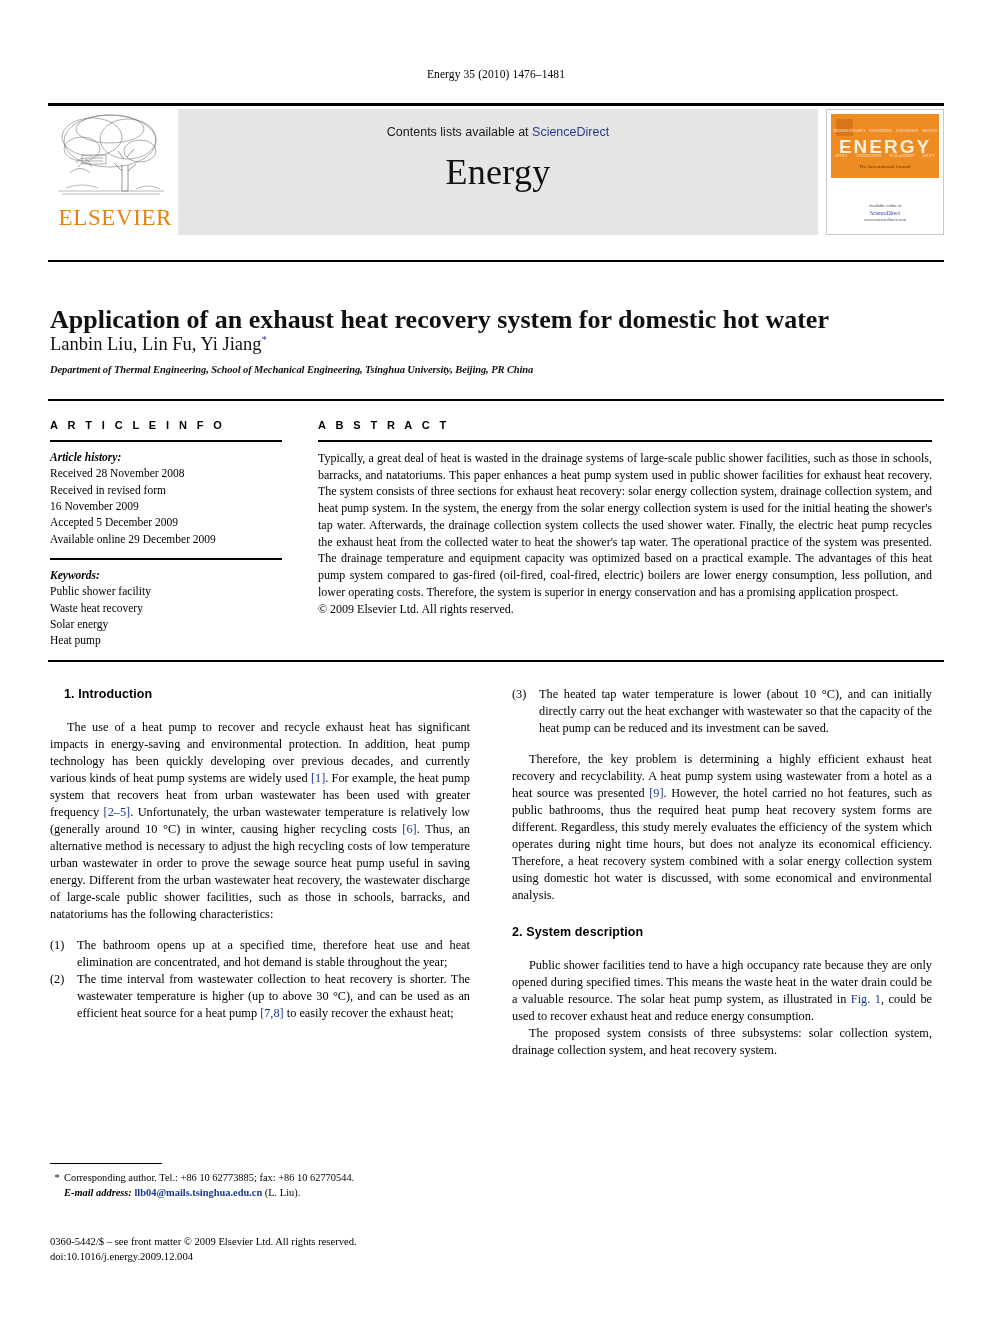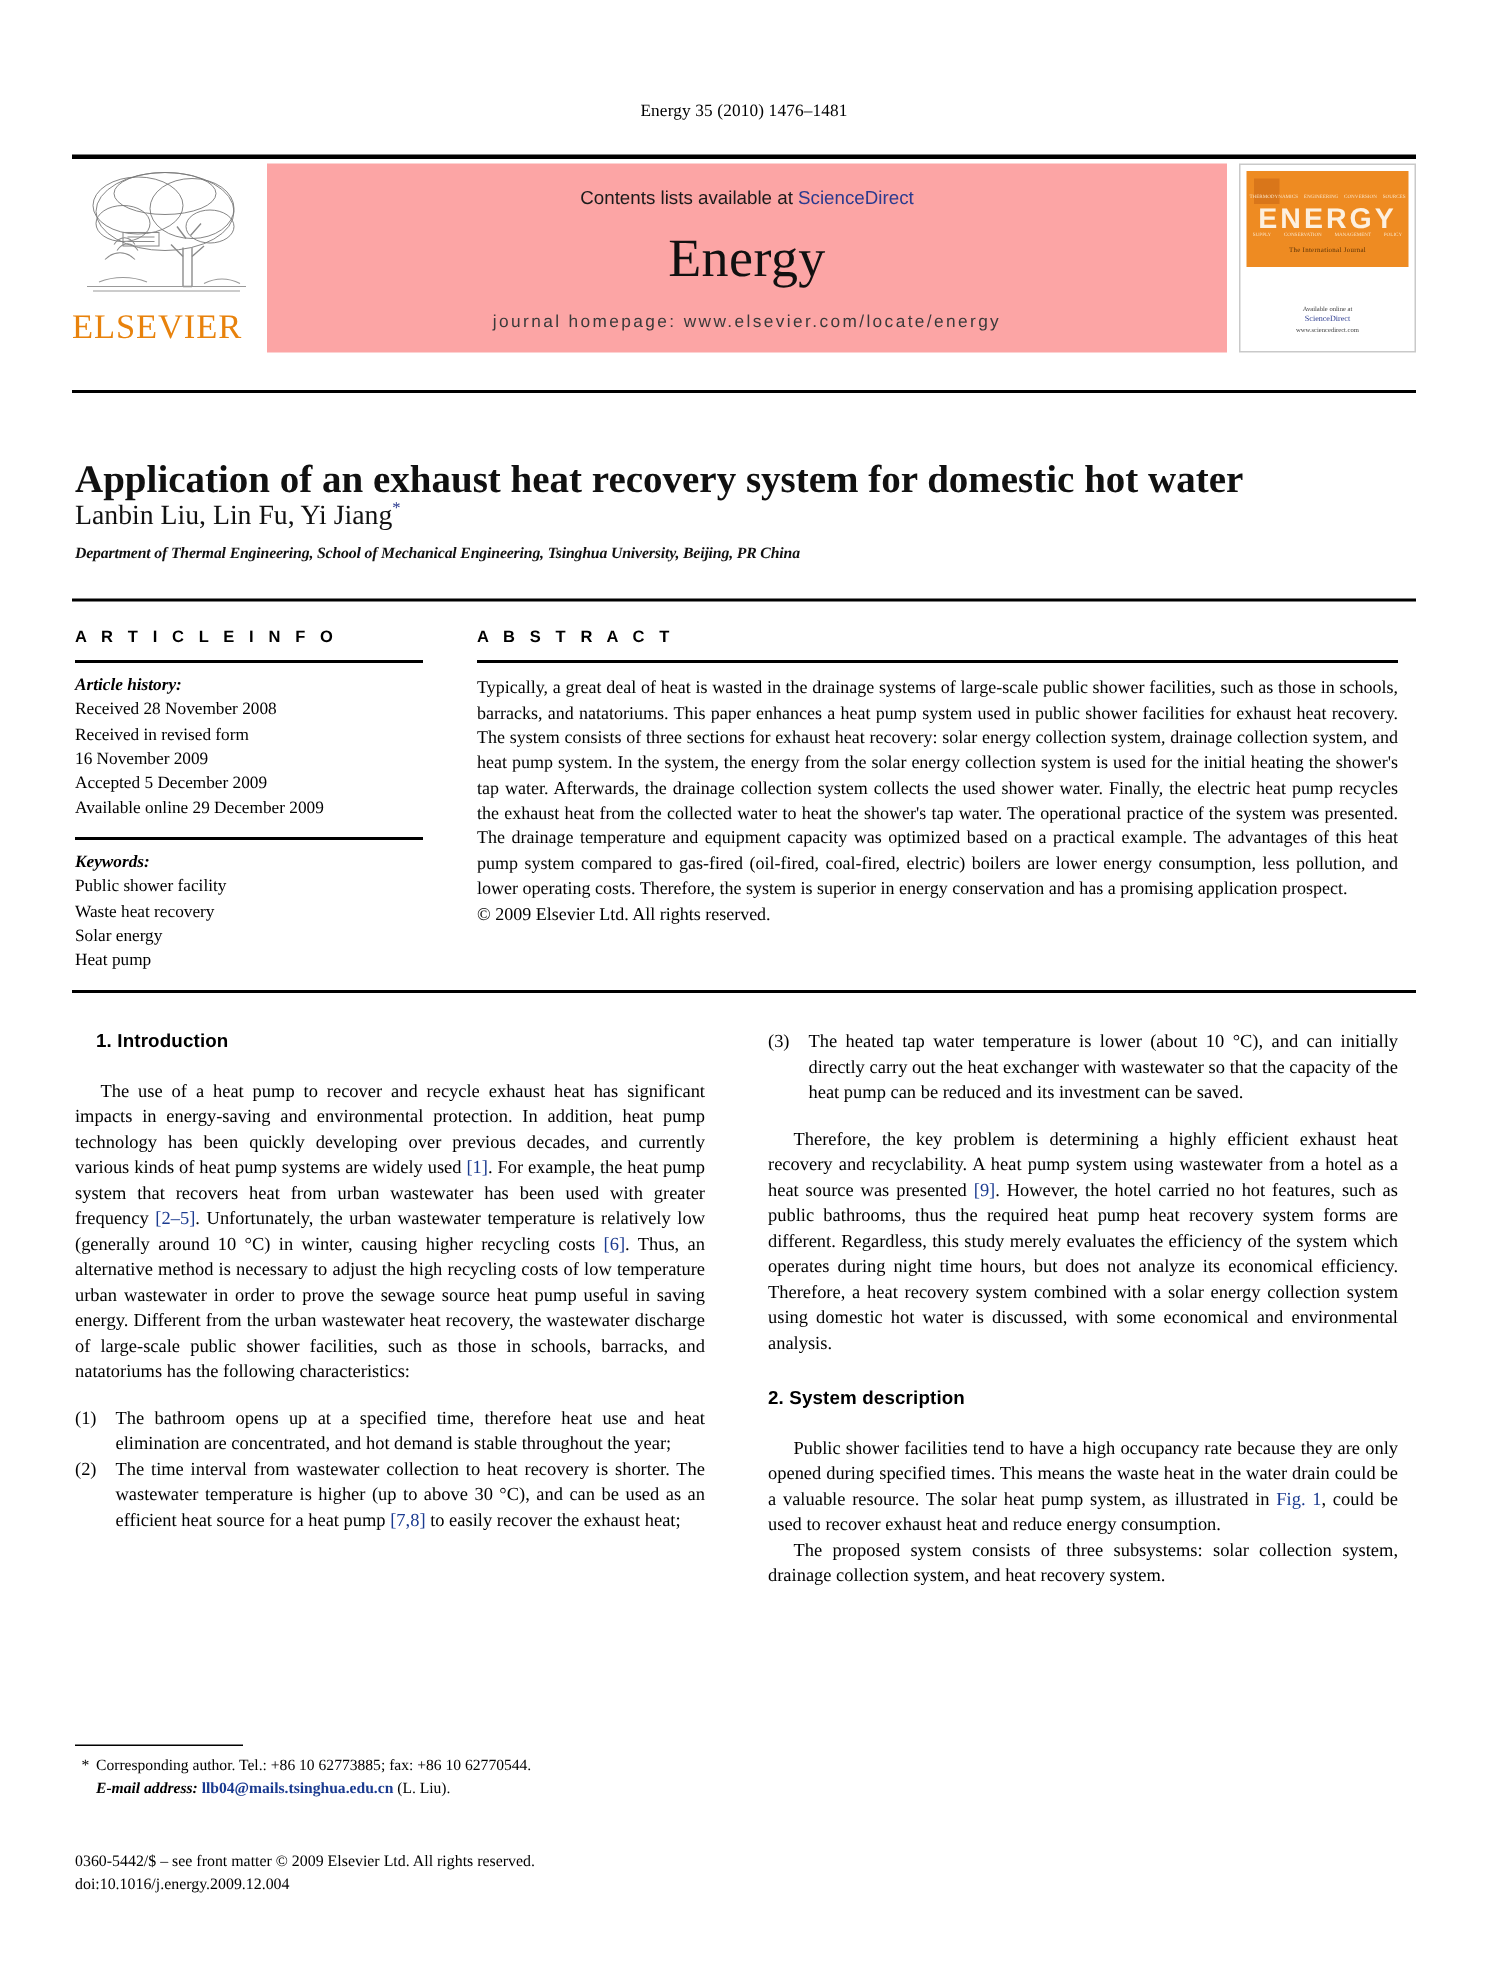--- a/index.html
+++ b/index.html
@@ -63,33 +63,33 @@
     left: 4px;
     width: 118px;
     height: 90px;
     overflow: hidden;
   }
   .elsevier-word {
     position: absolute;
     bottom: 4px;
     left: 0;
     width: 124px;
-    text-align: left;
+    text-align: right;
     font-family: "Liberation Serif", serif;
     font-size: 23px;
     letter-spacing: 0.6px;
     color: #E8820C;
   }
   .centre-panel {
     position: absolute;
     top: 6px;
     left: 130px;
     width: 640px;
     height: 126px;
-    background: #fca5a5;
+    background: #e5e5e5;
   }
   .contents-line {
     position: absolute;
     top: 16px;
     left: 0;
     width: 640px;
     text-align: center;
     font-family: "Liberation Sans", sans-serif;
     font-size: 12.5px;
     color: #1a1a1a;
@@ -463,21 +463,20 @@
         </svg>
       </div>
       <div class="elsevier-word">ELSEVIER</div>
     </div>
 
     <div class="centre-panel">
       <div class="contents-line">
         <span>Contents lists available at </span><span class="sd">ScienceDirect</span>
       </div>
       <div class="journal-name">Energy</div>
-      <div class="homepage-line">journal homepage: www.elsevier.com/locate/energy</div>
     </div>
 
     <div class="cover-thumb">
       <div class="cover-top">
         <div class="cover-corner"></div>
         <div class="cover-toprow">
           <span>THERMODYNAMICS</span>
           <span>ENGINEERING</span>
           <span>CONVERSION</span>
           <span>SOURCES</span>

